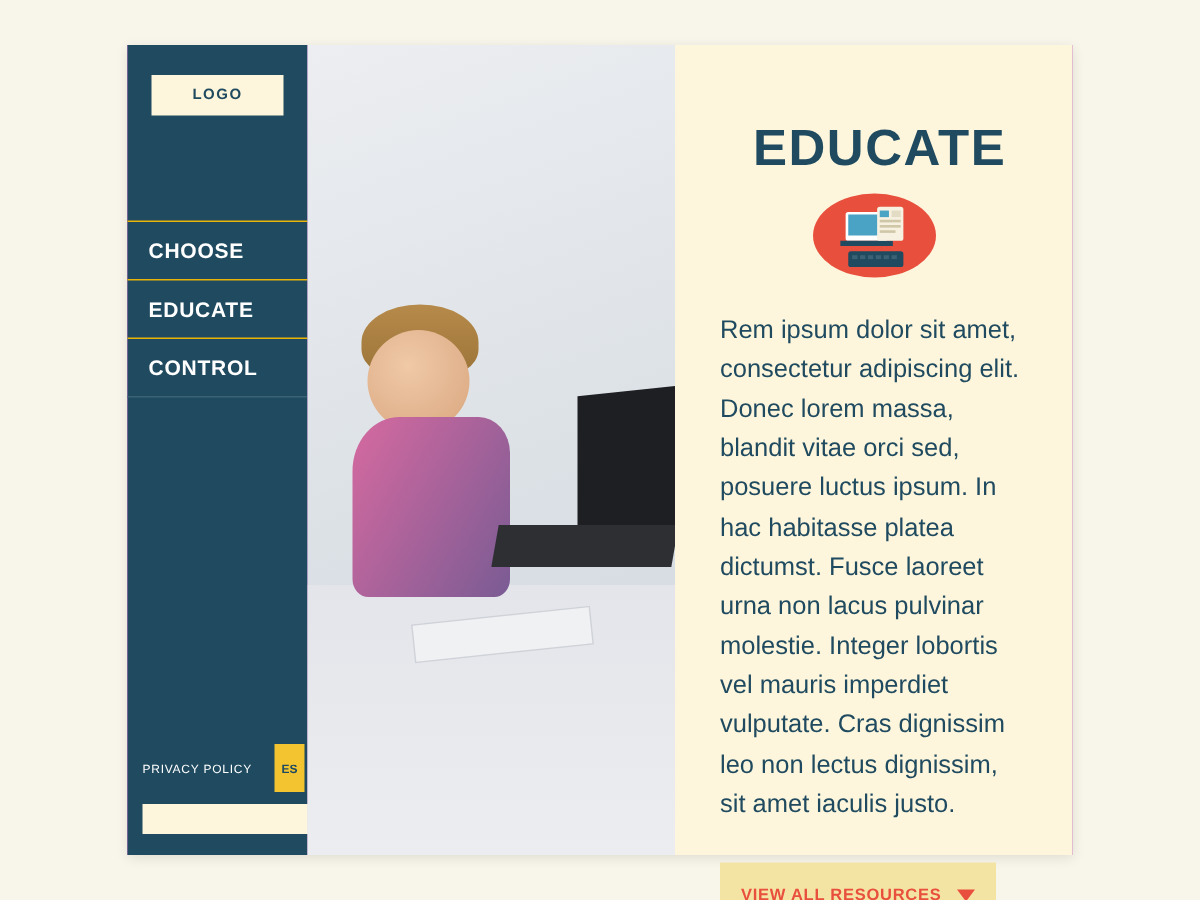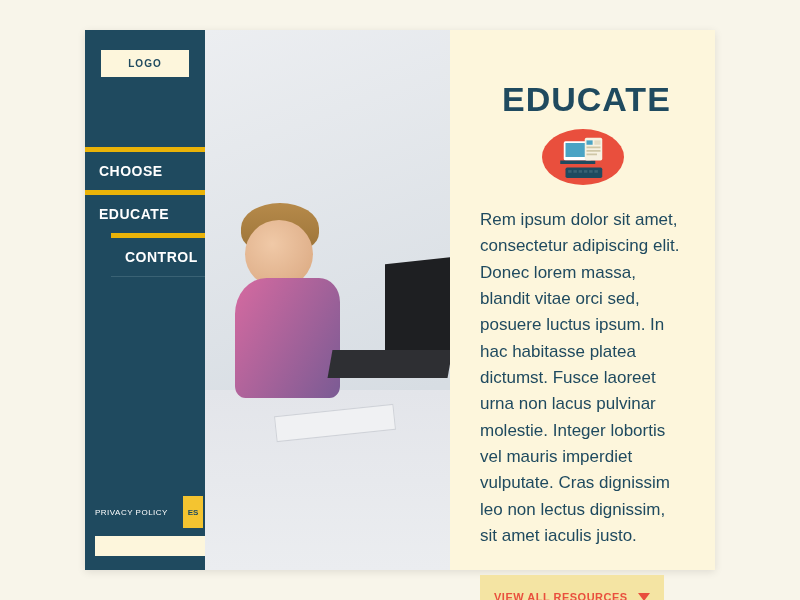--- a/index.html
+++ b/index.html
@@ -39,27 +39,26 @@
     letter-spacing: 1px;
   }
   .nav {
     margin-top: 70px;
   }
   .nav-item {
     color: #ffffff;
     font-size: 14px;
     font-weight: 600;
     padding: 11px 0 11px 14px;
-    border-top: 5px solid #eab308;
+    border-top: 1px solid #eab308;
     cursor: pointer;
     letter-spacing: 0.5px;
   }
   .nav-item:last-child {
     border-bottom: 1px solid #3a6274;
-    margin-left: 26px;
   }
   .sidebar-bottom {
     position: absolute;
     bottom: 14px;
     left: 10px;
     right: 2px;
   }
   .privacy-row {
     display: flex;
     align-items: center;

